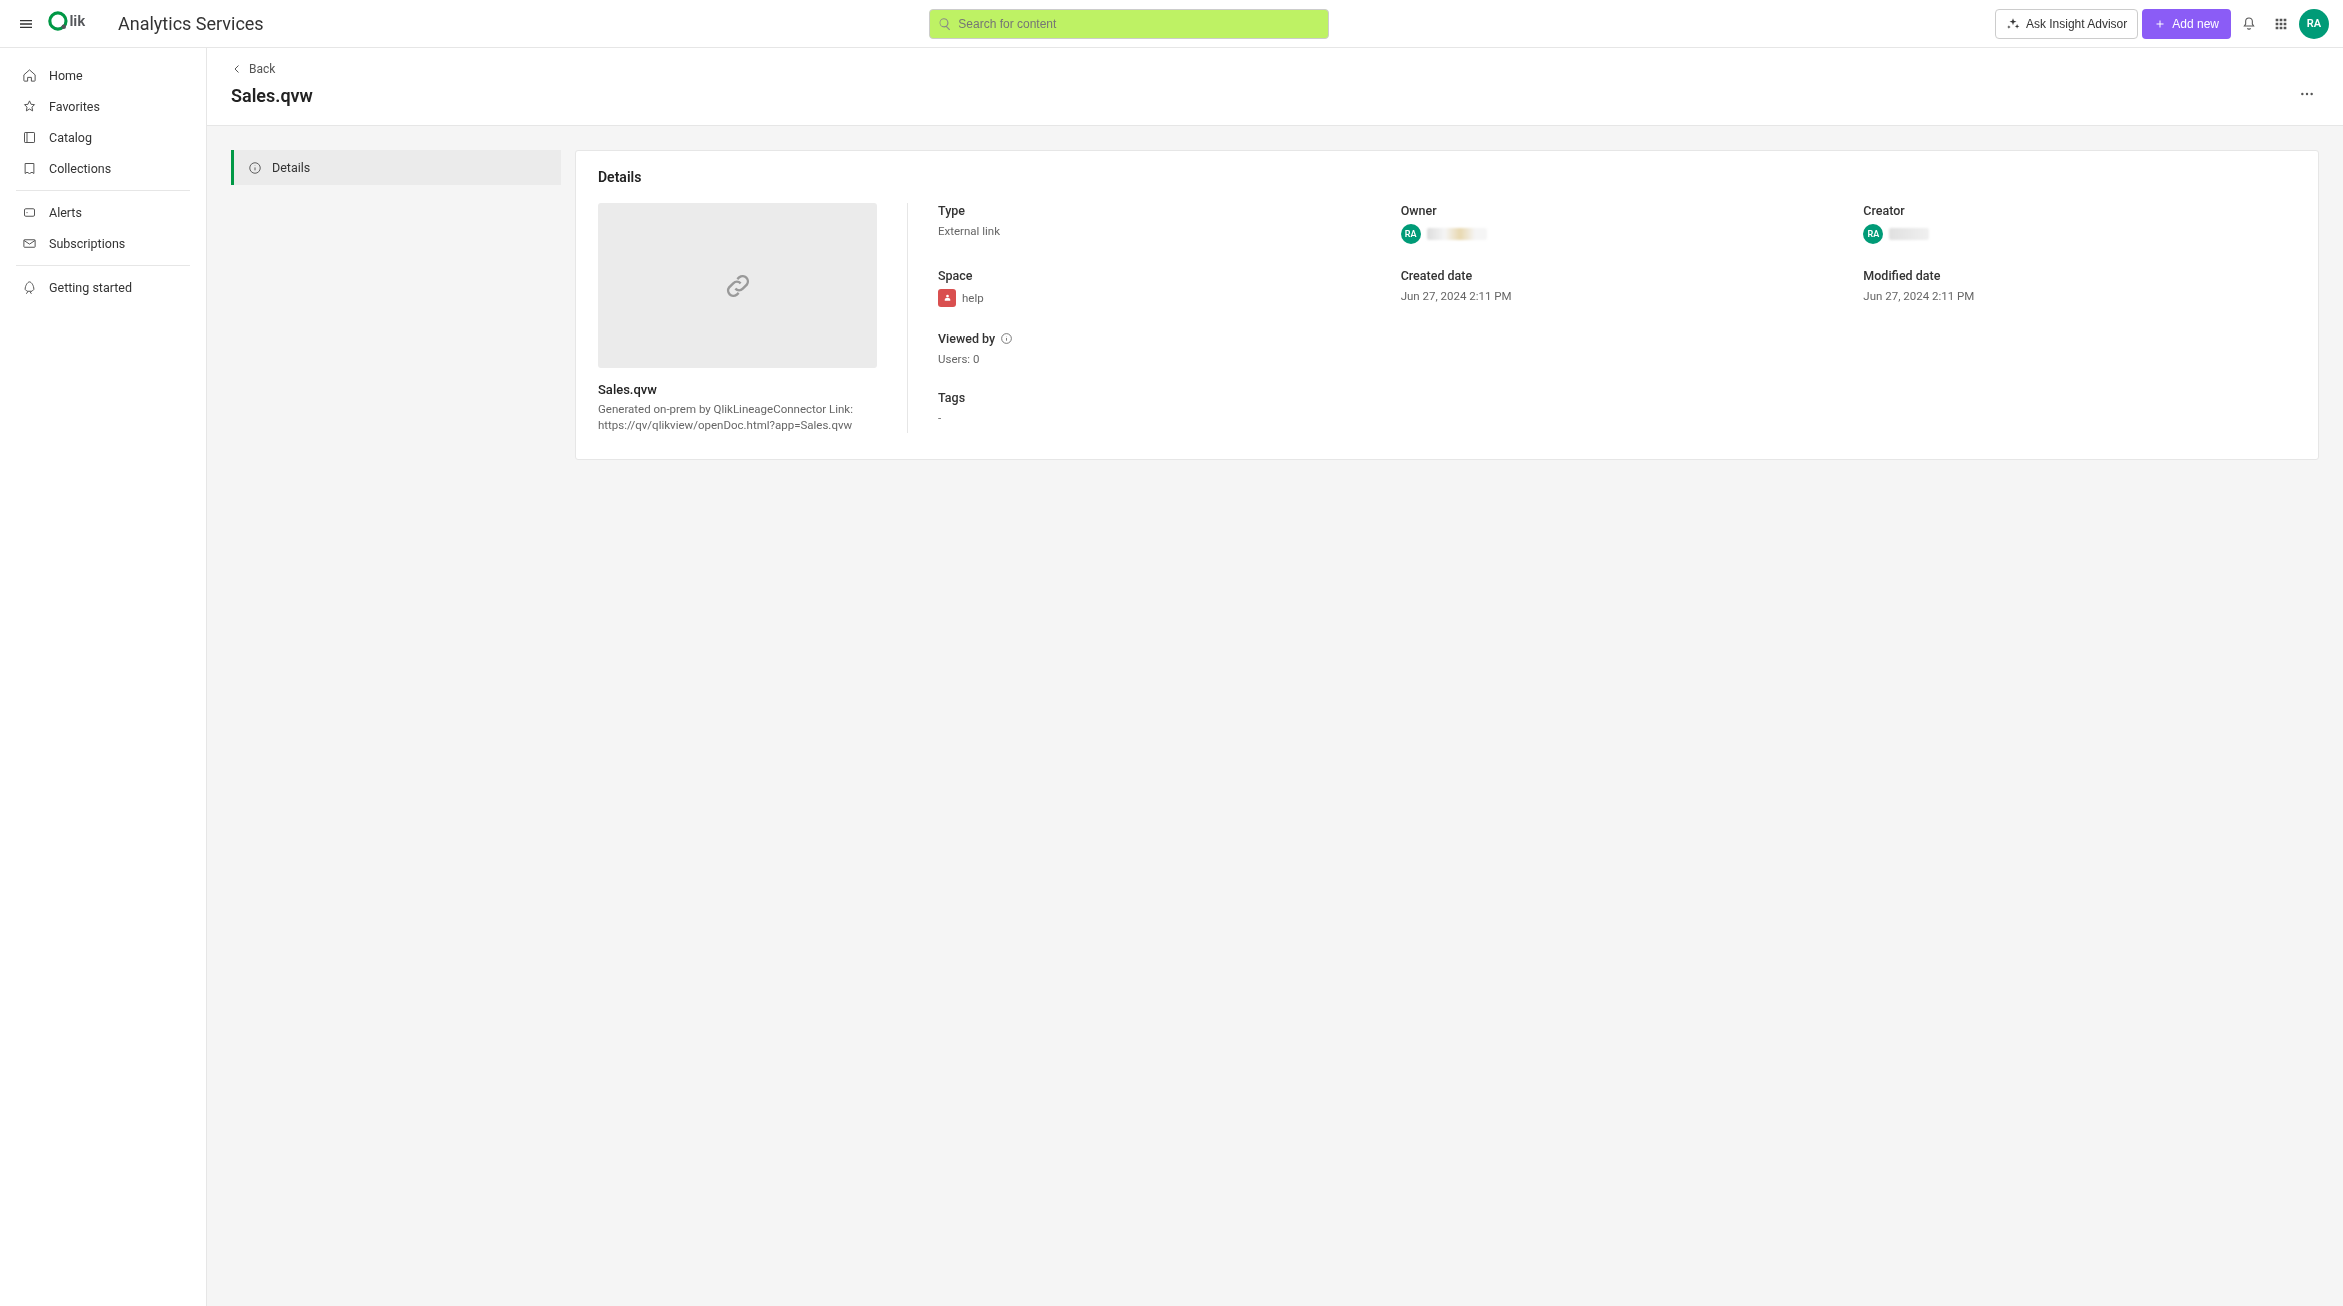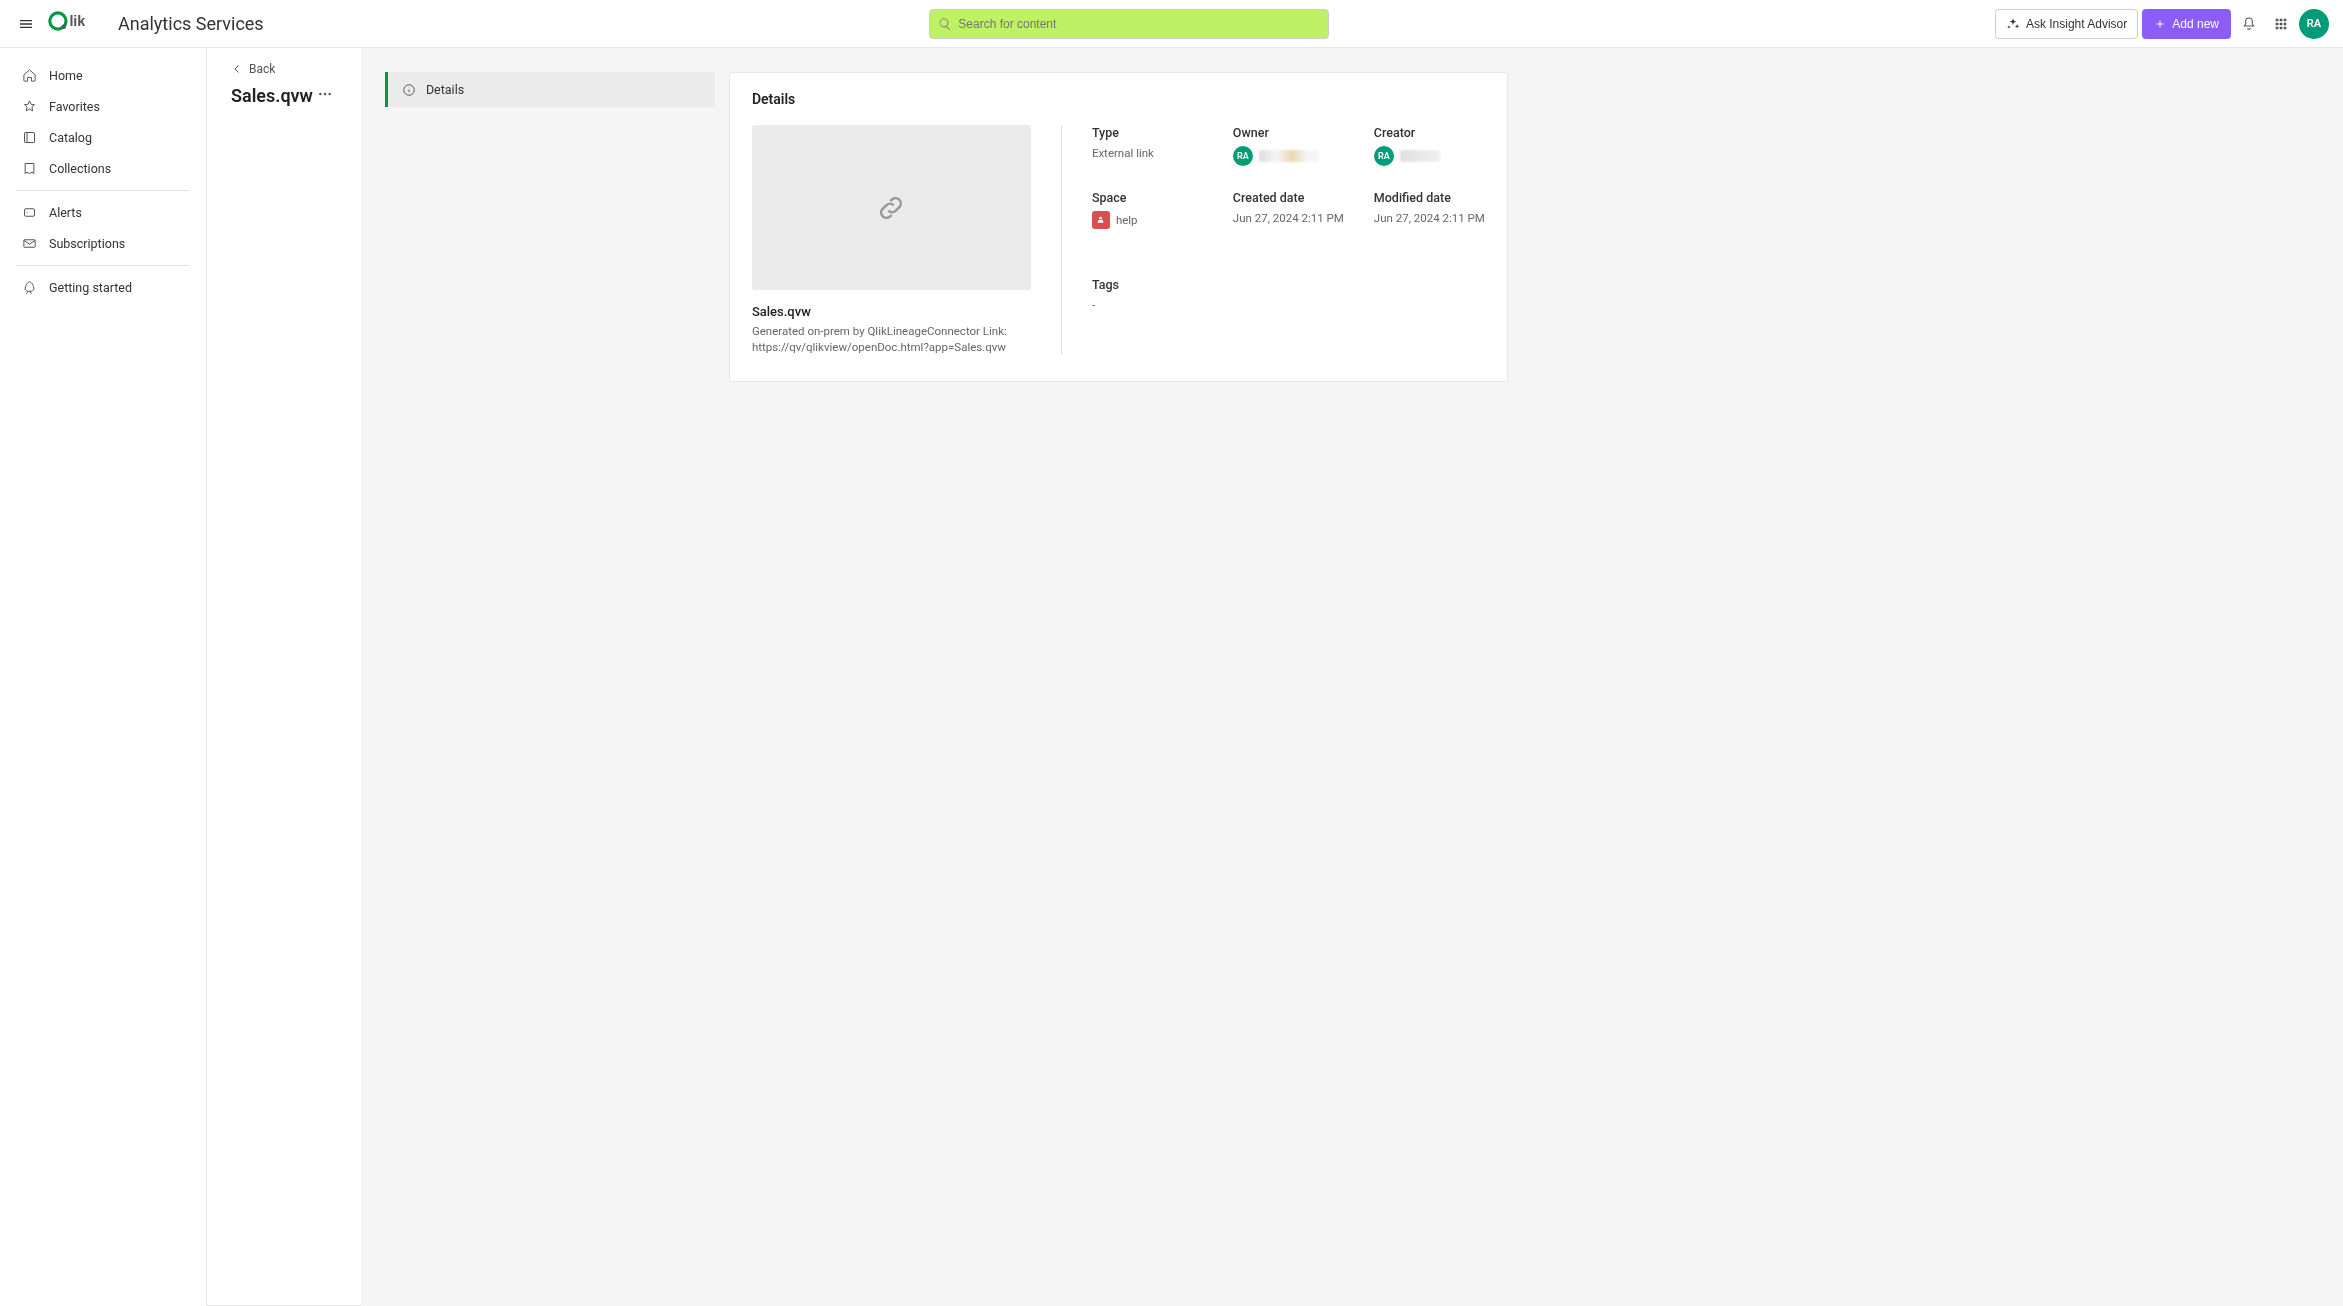--- a/index.html
+++ b/index.html
@@ -146,21 +146,21 @@
       height: 1px;
       background: #e6e6e6;
       margin: 6px 0;
     }
     
     
     .main {
       flex: 1;
       background: #f5f5f5;
       display: flex;
-      flex-direction: row;
+      flex-direction: column;
       overflow: auto;
     }
     .page-header {
       background: #fff;
       border-bottom: 1px solid #e6e6e6;
       padding: 14px 24px 16px 24px;
     }
     .back-link {
       display: flex;
       align-items: center;
@@ -507,20 +507,30 @@
             </div>
             <div class="meta-field">
               <div class="meta-label">Created date</div>
               <div class="meta-value">Jun 27, 2024 2:11 PM</div>
             </div>
             <div class="meta-field">
               <div class="meta-label">Modified date</div>
               <div class="meta-value">Jun 27, 2024 2:11 PM</div>
             </div>
 
+            <div class="meta-field span-all">
+              <div class="meta-label">
+                <span>Viewed by</span>
+                <svg viewBox="0 0 24 24">
+                    <circle cx="12" cy="12" r="9" fill="none" stroke="currentColor" stroke-width="1.6"></circle>
+                    <path stroke="currentColor" stroke-width="1.6" d="M12 11v5m0-8v.5"></path>
+                  </svg>
+              </div>
+              <div class="meta-value">Users: 0</div>
+            </div>
             <div></div>
               <div></div>
 
             <div class="meta-field span-all">
               <div class="meta-label">Tags</div>
               <div class="meta-value">-</div>
             </div>
           </div>
         </div>
       </div>

